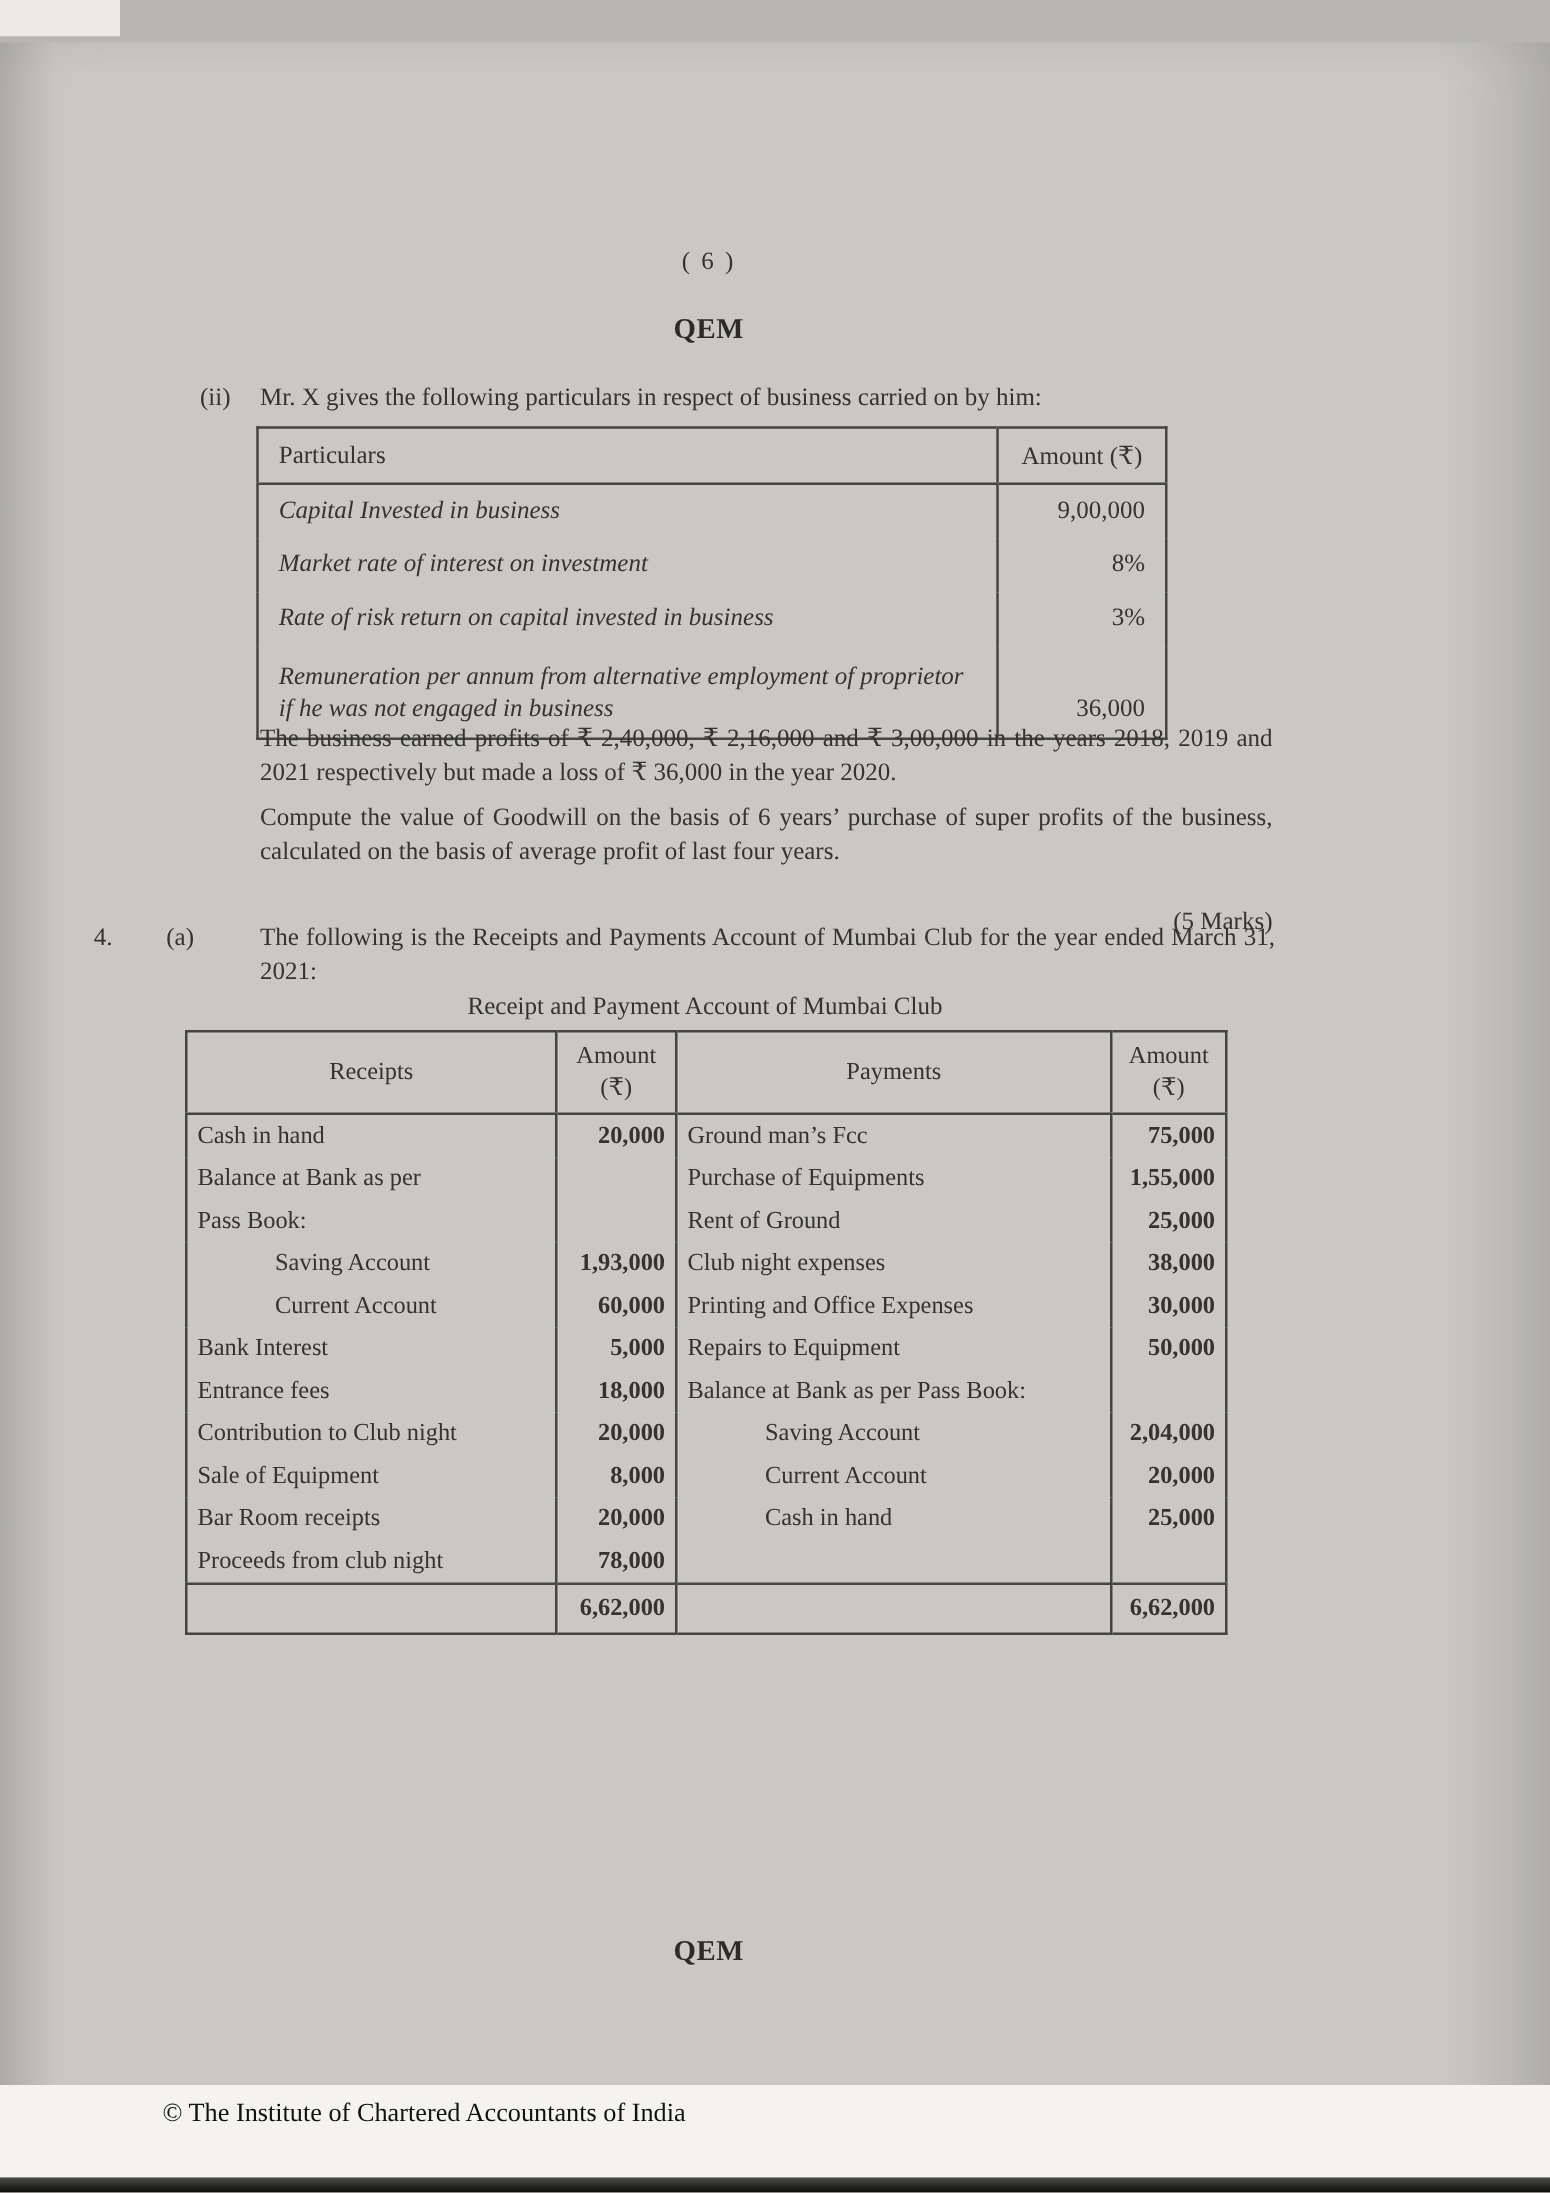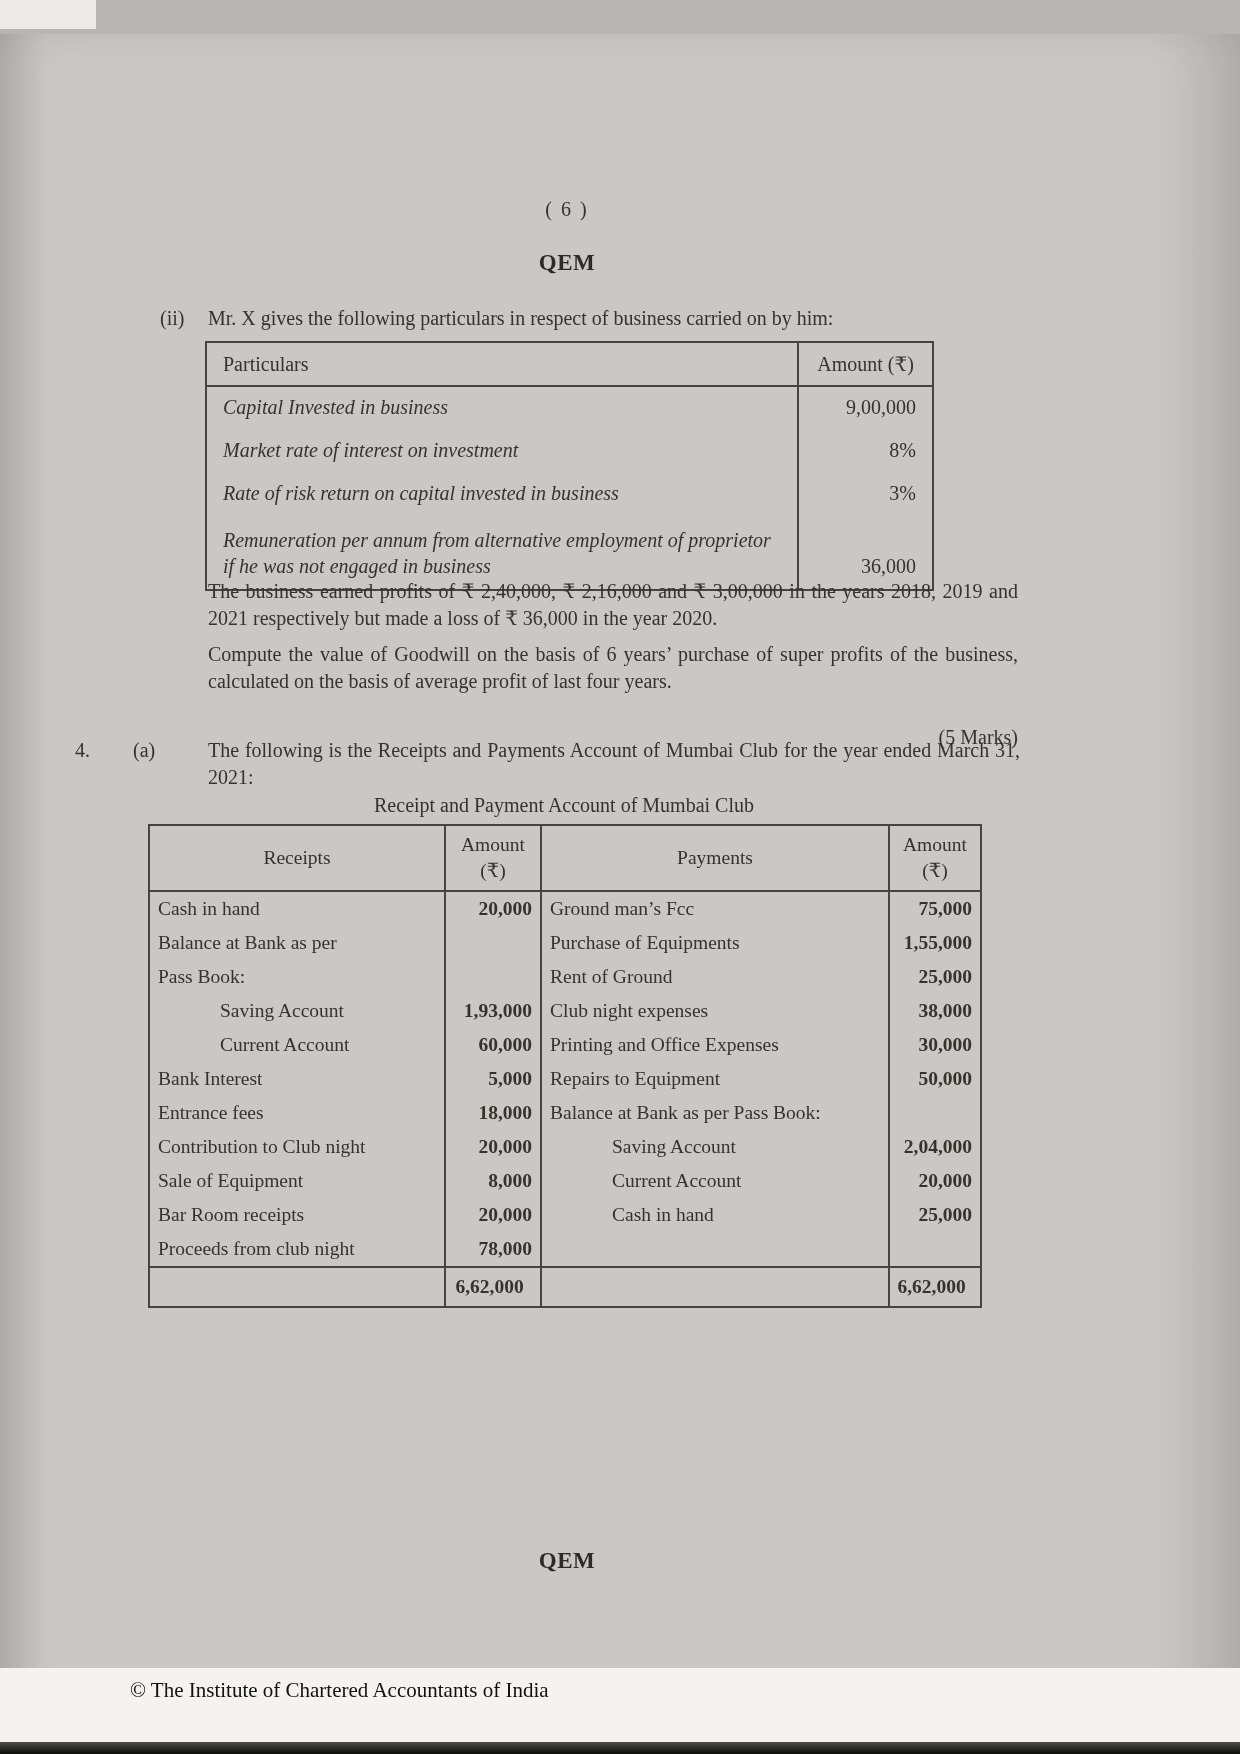--- a/index.html
+++ b/index.html
@@ -84,21 +84,21 @@
   .t2 th {
     font-weight: normal; text-align: center; vertical-align: middle;
     border-bottom: 2px solid #45443f; padding: 6px 4px;
     white-space: pre-line; line-height: 26px;
   }
   .t2 td { height: 32px; vertical-align: middle; line-height: 24px; margin-left: 24px; }
   .t2 .v { border-left: 2px solid #45443f; }
   .t2 td.lbl { text-align: left; padding-left: 8px; padding-right: 4px; }
   .t2 td.amt { text-align: right; padding-right: 8px; font-weight: bold; }
   .t2 td.lbl.indent { padding-left: 70px; }
-  .t2 tr.total td { border-top: 2px solid #45443f; height: 36px; text-align: center; }
+  .t2 tr.total td { border-top: 2px solid #45443f; height: 36px; }
 
   
   .footer-strip { left: 0; top: 1668px; width: 1240px; height: 74px; background: #f4f3f0; }
   .footer-text {
     left: 130px; top: 1678px; font-size: 21px; font-weight: normal; color: #111;
     font-family: "Liberation Serif", "DejaVu Serif", serif;
   }
   .bottom-bar {
     left: 0; top: 1742px; width: 1240px; height: 12px;
     background: linear-gradient(to bottom, #4d4d4b, #0b0b0a);

